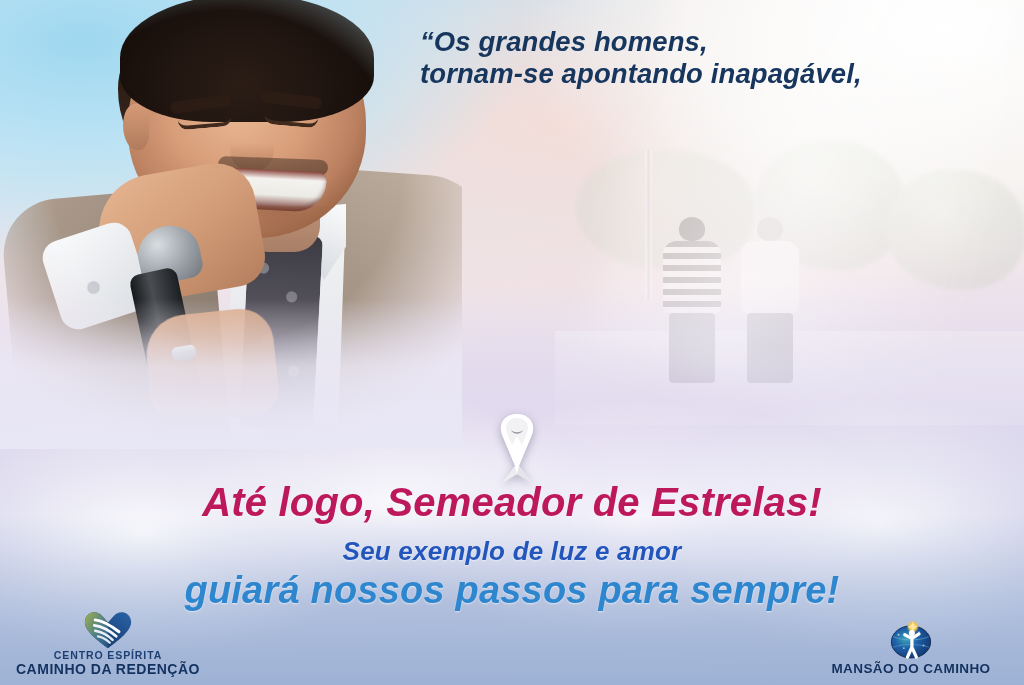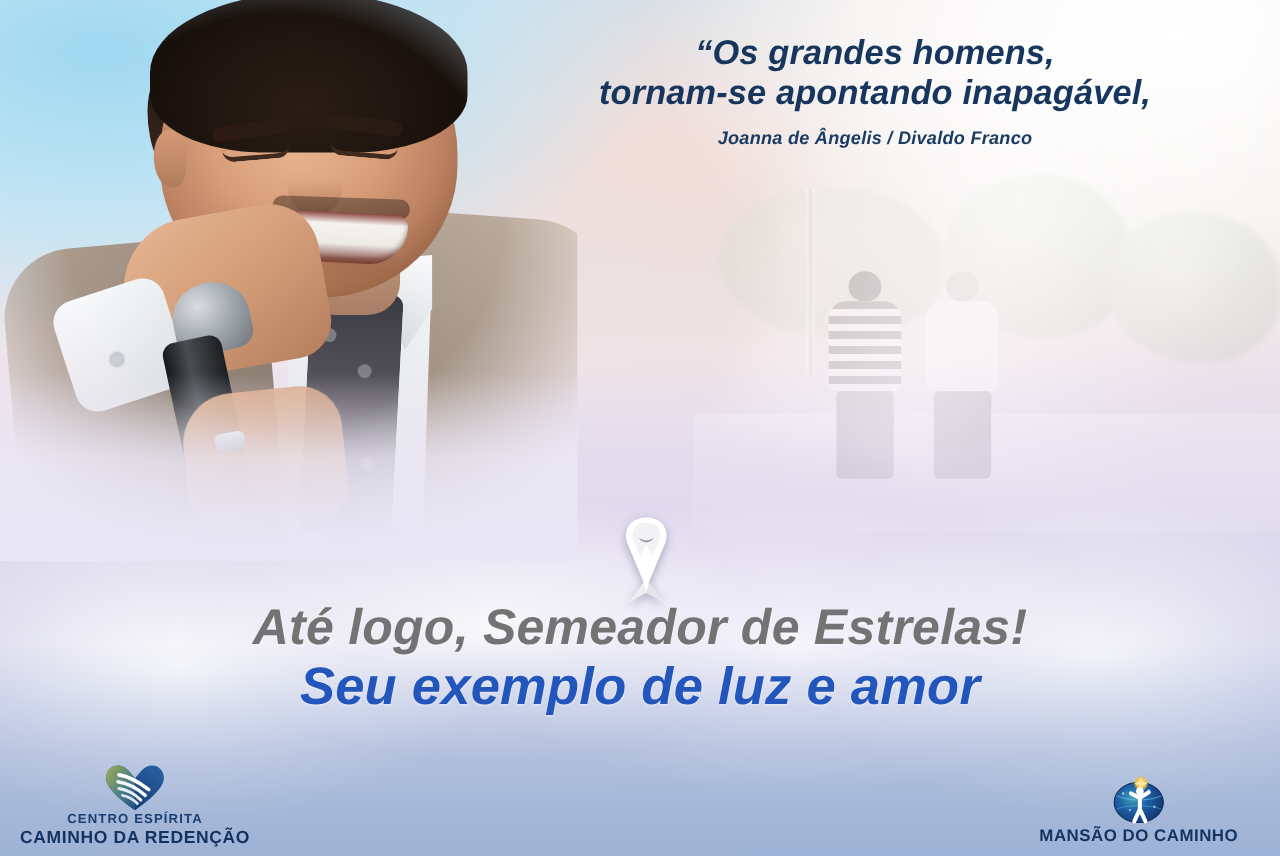--- a/index.html
+++ b/index.html
@@ -227,21 +227,21 @@
     background:linear-gradient(180deg,#e8e9ea,#a8acb0);transform:rotate(-10deg);
   }
   .portrait-bottom-fade{
     position:absolute;left:0;right:0;bottom:0;height:150px;
     background:linear-gradient(180deg, rgba(233,230,242,0) 0%, rgba(236,233,245,.75) 45%, rgba(232,231,246,1) 100%);
   }
 
   
   .quote{
     position:absolute;right:44px;top:26px;width:560px;
-    text-align:center;
+    text-align:left;
   }
   .quote-line{
     font-style:italic;font-weight:700;
     font-size:27.5px;line-height:32px;
     color:#16365d;
     letter-spacing:.1px;
     white-space:nowrap;
   }
   .quote-author{
     margin-top:13px;
@@ -258,22 +258,22 @@
 
   
   .headline{
     position:absolute;left:0;right:0;top:482px;text-align:center;
   }
   .hl{
     font-style:italic;font-weight:700;
     letter-spacing:.2px;line-height:1.0;
     text-shadow:0 1px 2px rgba(255,255,255,.55);
   }
-  .hl1{font-size:40px;color:#737373;}
-  .hl2{font-size:42px;color:#2356bd;margin-top:6px;}
+  .hl1{font-size:40px;color:#be185d;}
+  .hl2{font-size:26px;color:#2356bd;margin-top:16px;}
   .hl3{font-size:38px;color:#2e86cf;margin-top:7px;}
 
   
   .logo{
     position:absolute;bottom:8px;text-align:center;
   }
   .logo-left{left:8px;width:200px;}
   .logo-right{right:8px;width:210px;}
   .logo-mark{height:40px;display:flex;align-items:center;justify-content:center;}
   .logo-t1{
@@ -342,36 +342,36 @@
       <div class="pt mic-body"></div>
       <div class="pt hand2"></div>
       <div class="pt ring"></div>
     </div>
     <div class="portrait-bottom-fade"></div>
   </div>
 
   <div class="quote">
     <div class="quote-line">“Os grandes homens,</div>
     <div class="quote-line">tornam-se apontando inapagável,</div>
-    <div class="quote-author">Joanna de Ângelis / Divaldo Franco</div>
   </div>
 
   <div class="ribbon">
     <svg viewBox="0 0 70 78" width="70" height="78" aria-hidden="true">
       <path d="M35 6 C22 6 16 16 20 27 L33 58 L21 74 L35 66 L49 74 L37 58 L50 27 C54 16 48 6 35 6 Z" fill="#ffffff"></path>
       <path d="M35 10 C26 10 22 17 25 25 L30 37 L35 28 L40 37 L45 25 C48 17 44 10 35 10 Z" fill="#f2f2f4"></path>
       <path d="M29 22 C31 27 39 27 41 22 C38 25 32 25 29 22 Z" fill="#9a9aa8"></path>
       <path d="M33 58 L21 74 L35 66 Z" fill="#ededf1"></path>
       <path d="M37 58 L49 74 L35 66 Z" fill="#e4e4ea"></path>
     </svg>
   </div>
 
   <div class="headline">
     <div class="hl hl1">Até logo, Semeador de Estrelas!</div>
     <div class="hl hl2">Seu exemplo de luz e amor</div>
+    <div class="hl hl3">guiará nossos passos para sempre!</div>
   </div>
 
   <div class="logo logo-right">
     <div class="logo-mark">
       <svg viewBox="0 0 56 46" width="50" height="42" aria-hidden="true">
         <defs>
           <radialGradient id="gGlobe" cx="38%" cy="40%" r="68%">
             <stop offset="0%" stop-color="#3fa5b8"></stop>
               <stop offset="45%" stop-color="#1f5fa8"></stop>
             <stop offset="100%" stop-color="#12366e"></stop>

